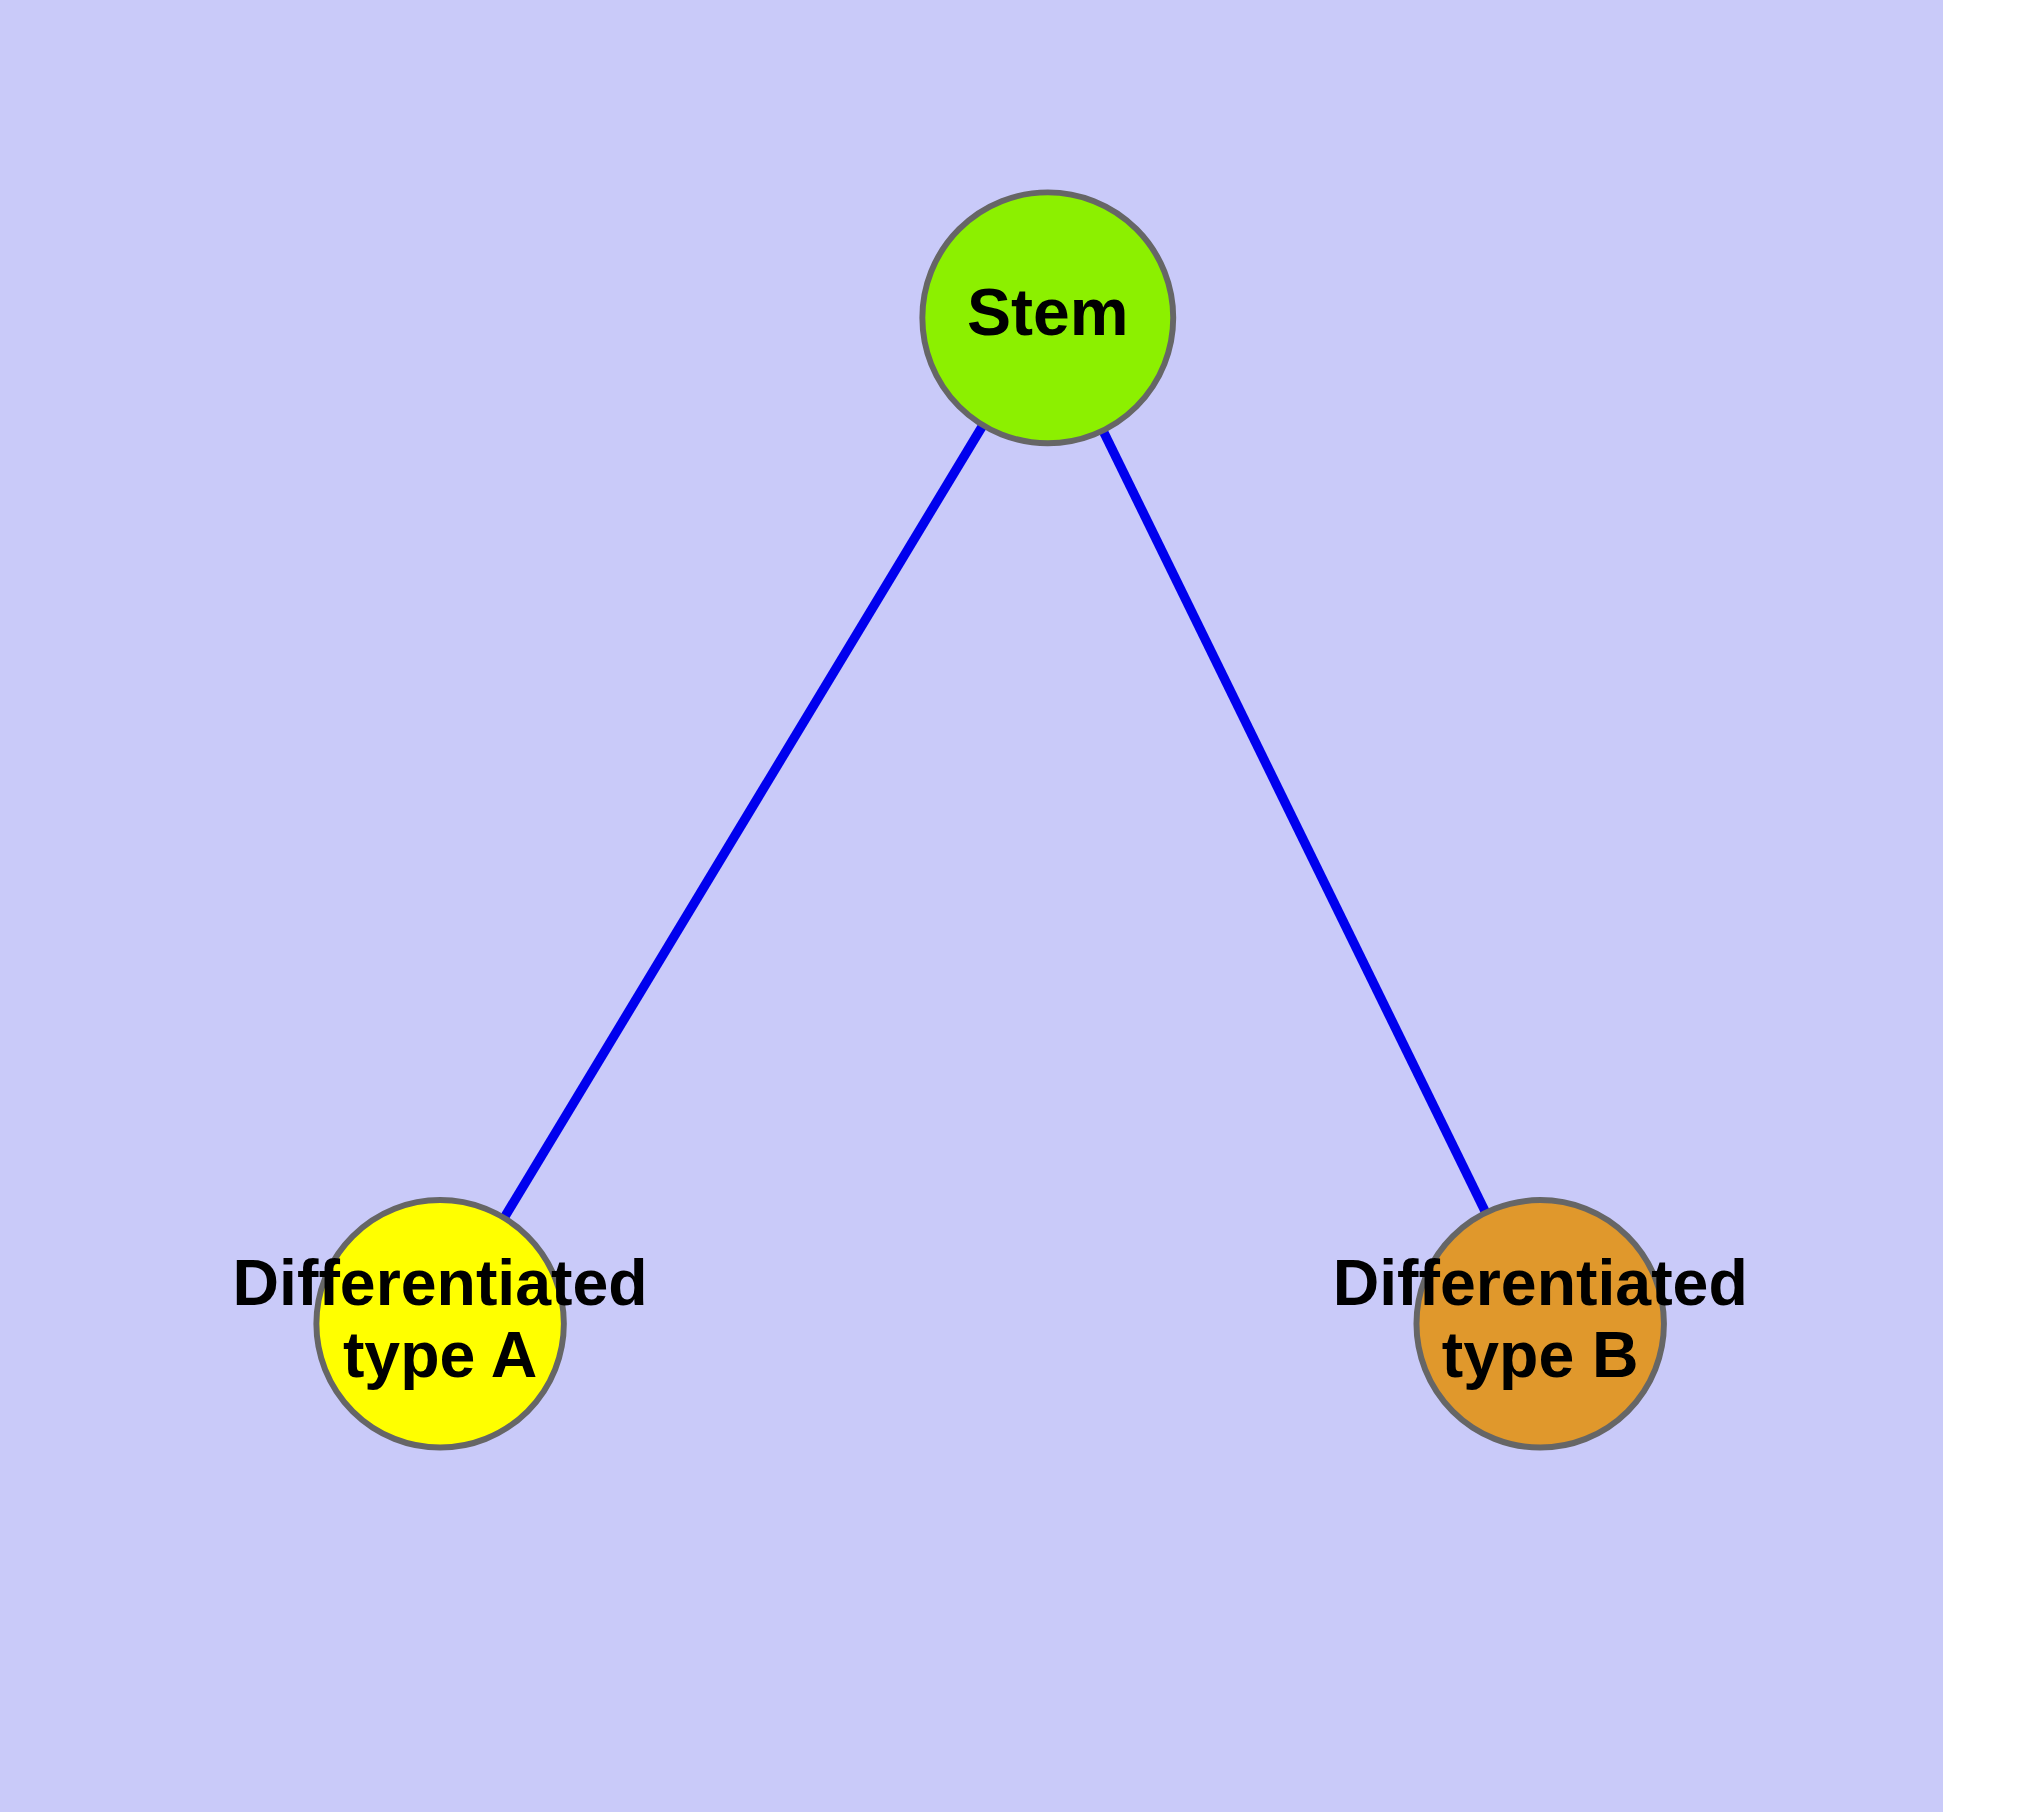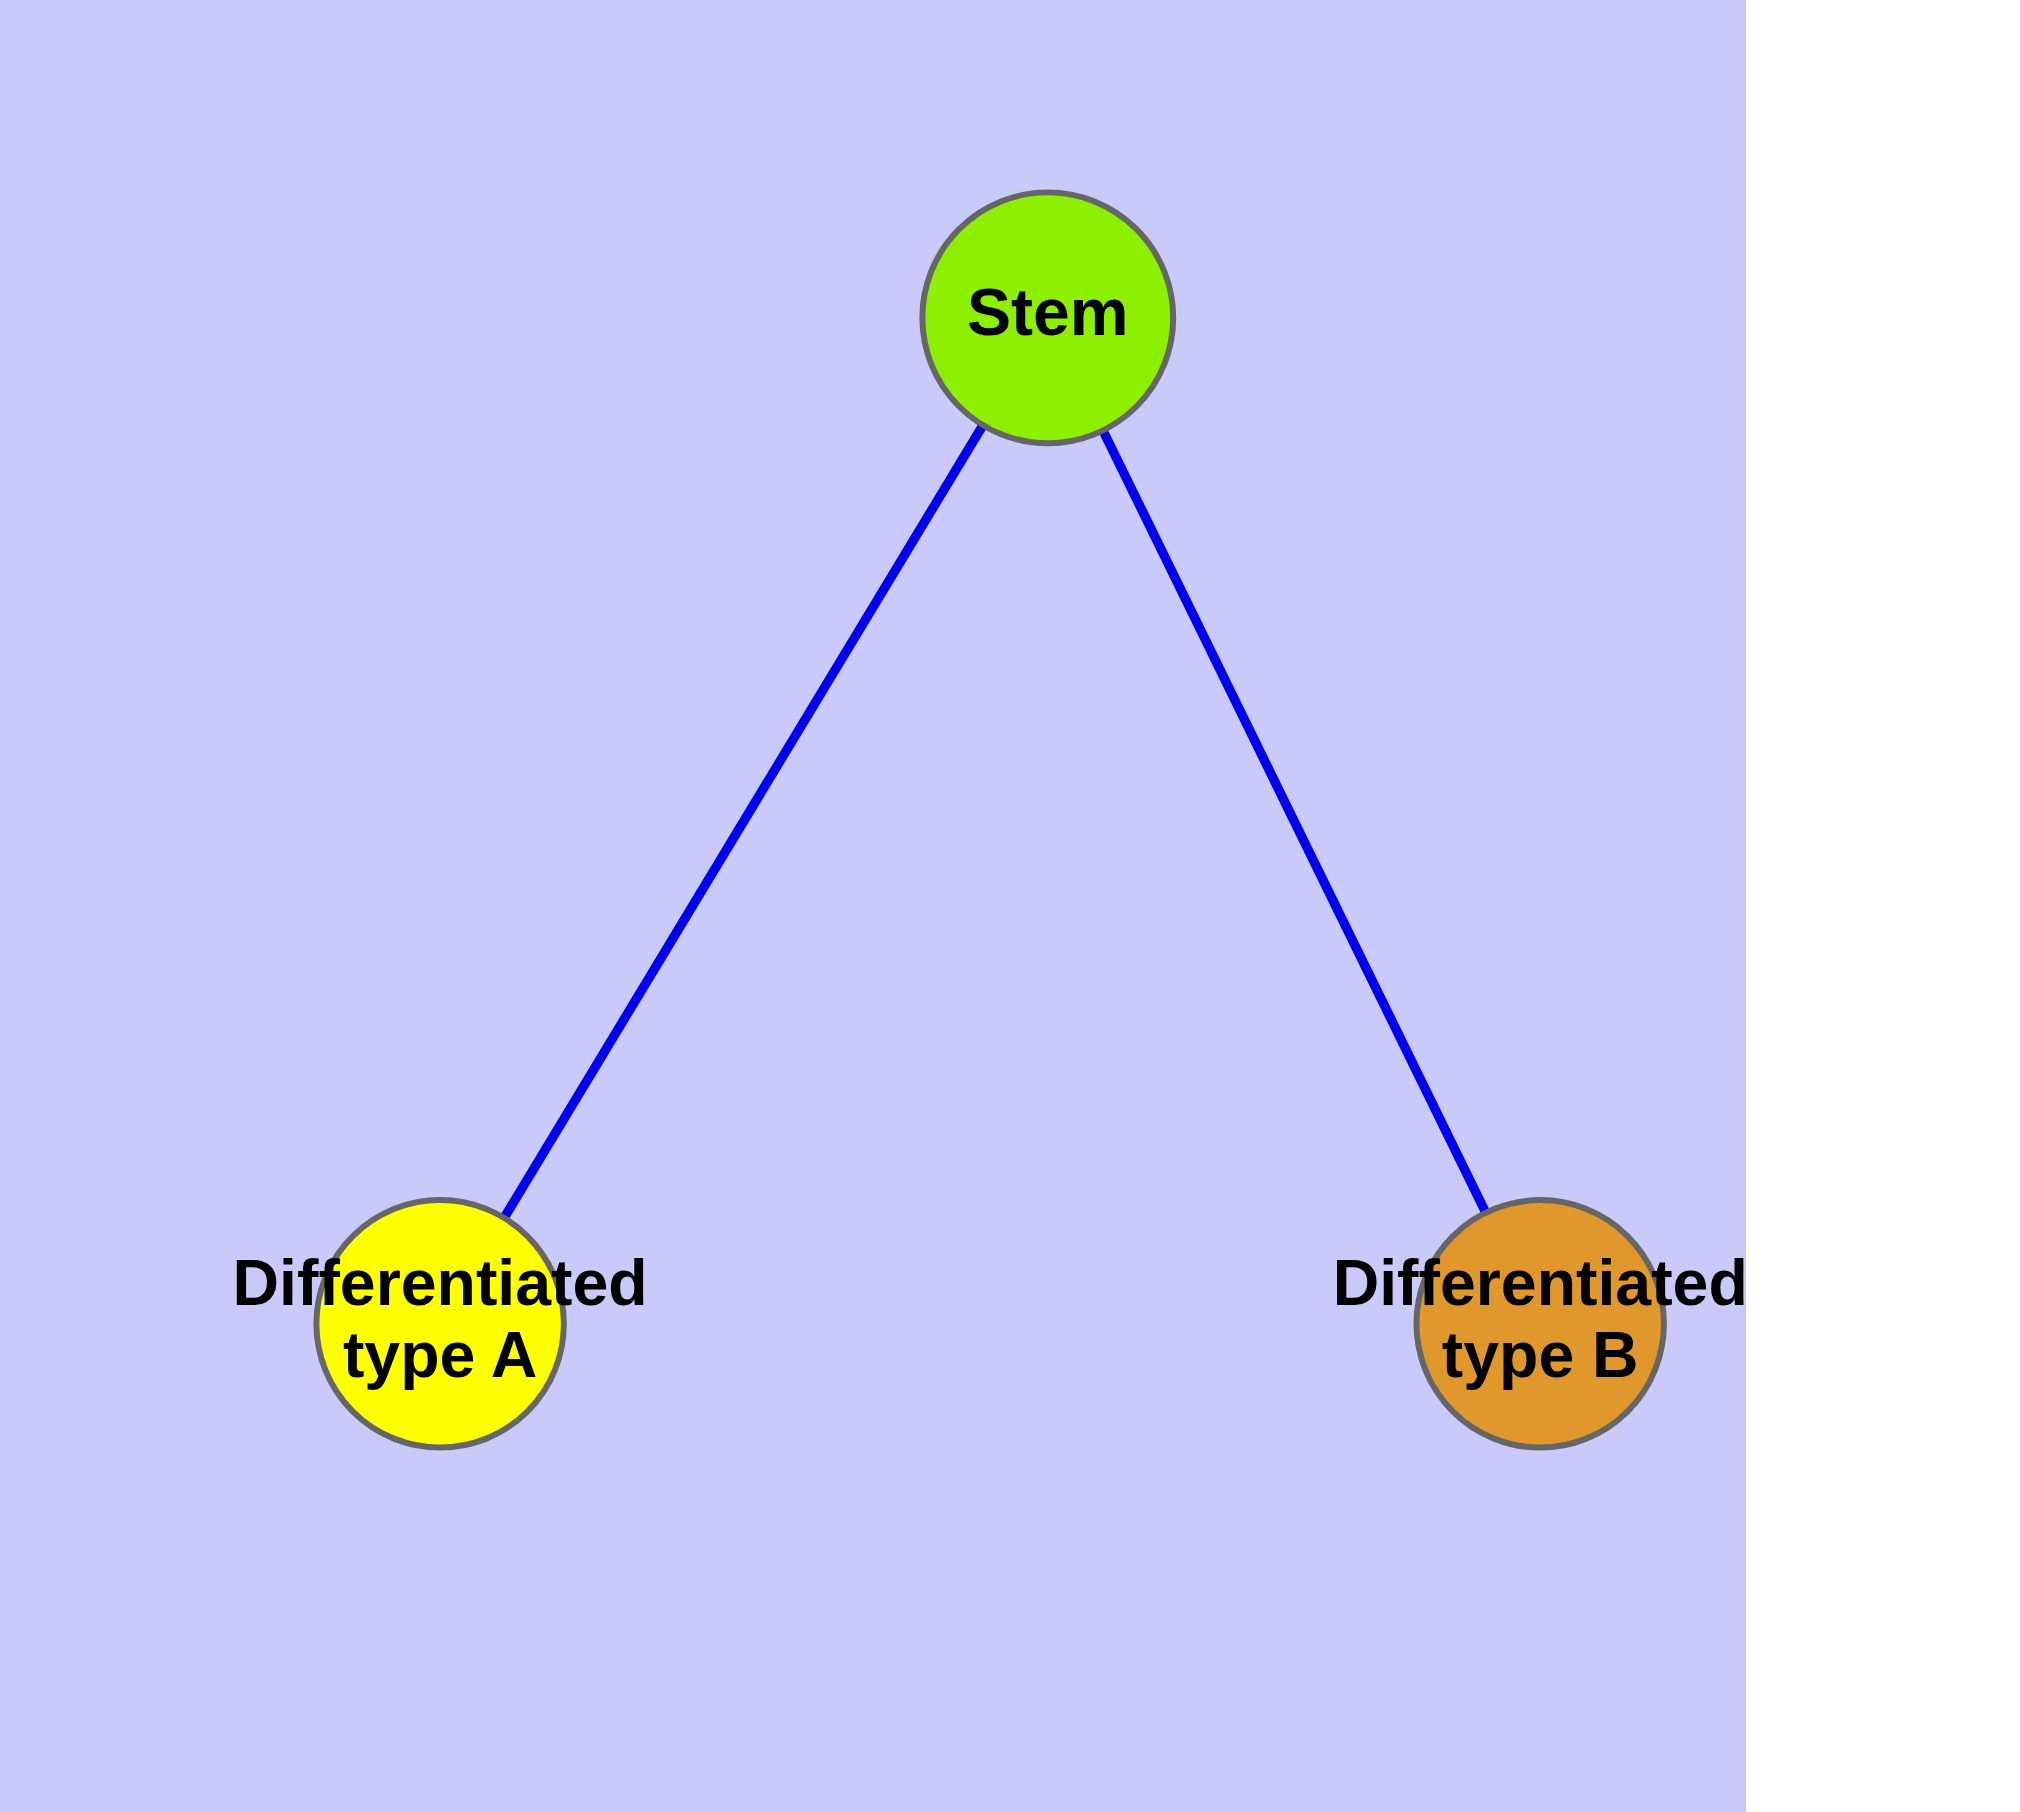--- a/index.html
+++ b/index.html
@@ -31,21 +31,21 @@
     text-anchor: middle;
     dominant-baseline: middle;
   }
   .edge-line {
     stroke-linecap: butt;
   }
 </style>
 </head>
 <body>
 
-<div id="canvas-root" style="width: 1746px; height: 1812px; background: rgb(201, 202, 249);">
+<div id="canvas-root" style="width: 1943px; height: 1812px; background: rgb(201, 202, 249);">
   <svg id="graph-svg" viewBox="0 0 2384 2138" xmlns="http://www.w3.org/2000/svg" style="width: 2021px; height: 1812px;">
     <rect id="bg-rect" x="0" y="0" width="2384" height="2138" fill="#c9caf9"></rect>
     <g id="edges-layer">
         <line class="edge-line" x1="1160.5123648762974" y1="499.9704642842889" x2="593.4535579302274" y2="1438.7414598839891" stroke="#0000ee" stroke-width="11"></line>
         <line class="edge-line" x1="1300.1860962812561" y1="506.13407278115517" x2="1753.6931653116376" y2="1432.6622843802306" stroke="#0000ee" stroke-width="11"></line>
       </g>
     <g id="nodes-layer">
         <g>
           <circle cx="1236" cy="375" r="148" fill="#8cf000" stroke="#666666" stroke-width="7"></circle>
           <text class="node-label" x="1236" y="375" font-size="78" fill="#000000">Stem</text>

